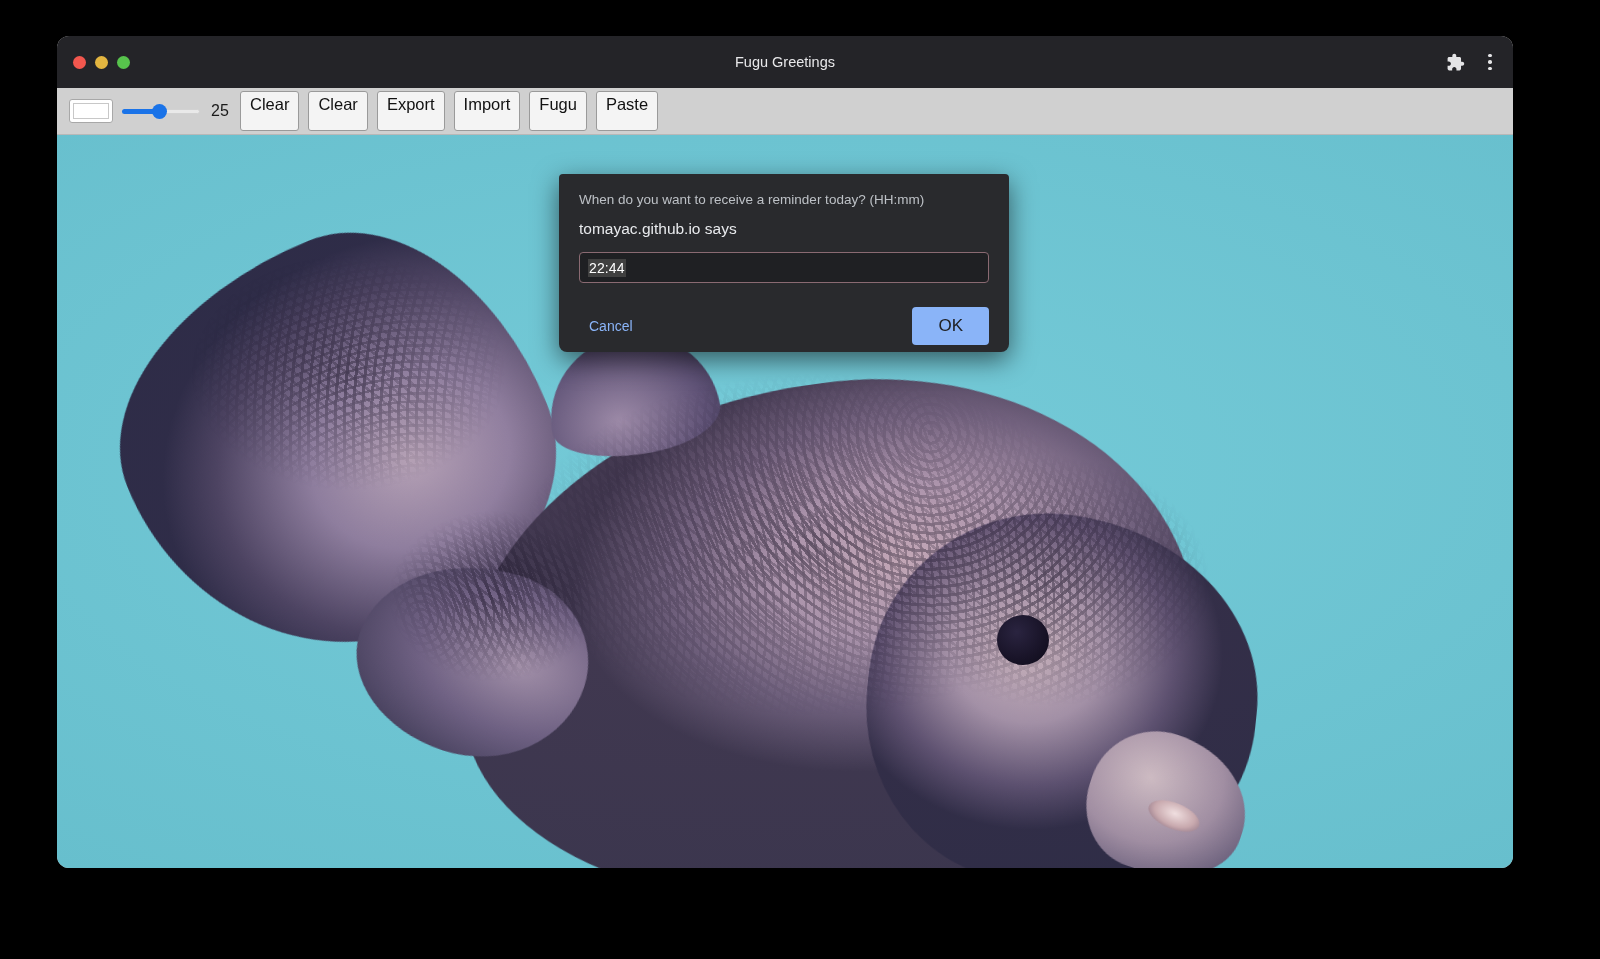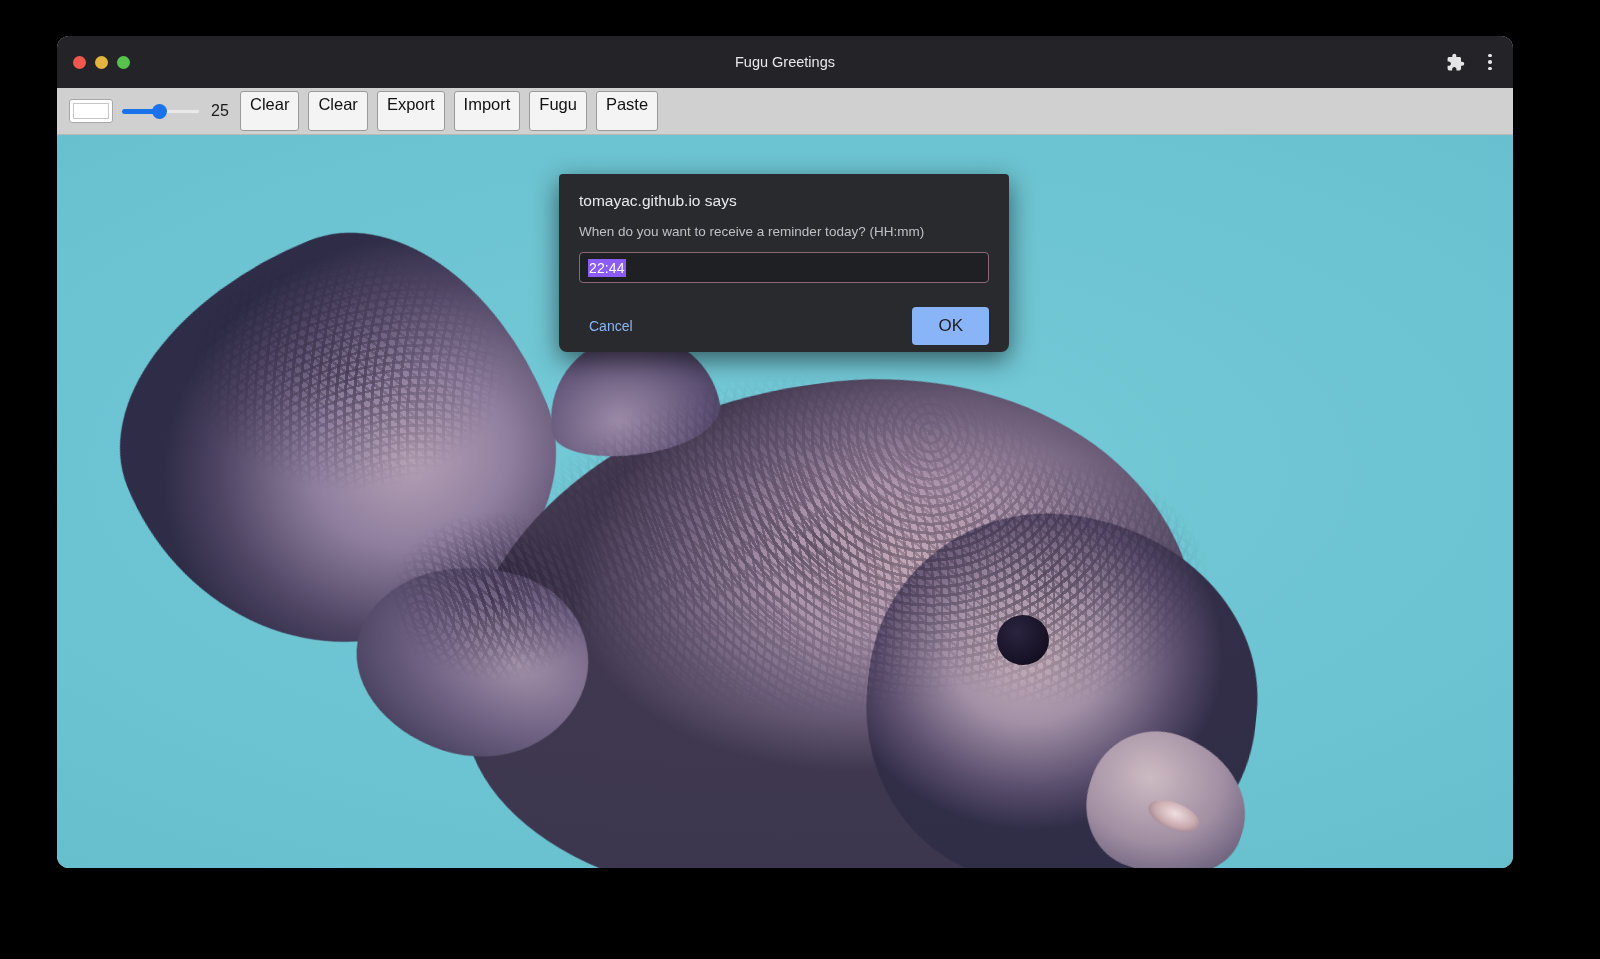--- a/index.html
+++ b/index.html
@@ -273,21 +273,21 @@
     background: #1f2023;
     border: 1px solid #8a6a72;
     border-radius: 4px;
     display: flex;
     align-items: center;
     padding: 0 8px;
   }
   #dialog-input-value {
     font-size: 14px;
     color: #ffffff;
-    background: #8b5cf6;
+    background: #404040;
     padding: 1px 1px;
     letter-spacing: 0.1px;
   }
   #dialog-buttons {
     display: flex;
     justify-content: space-between;
     align-items: center;
     gap: 14px;
     margin-top: 24px;
   }
@@ -374,23 +374,23 @@
         <div class="blob" id="fish-pectoral"></div>
         <div class="blob" id="fish-head"></div>
         <div class="blob" id="fish-snout"></div>
         <div id="fish-pattern"></div>
         <div class="blob" id="fish-eye"></div>
         <div class="blob" id="fish-mouth"></div>
       </div>
 
       <div id="js-dialog" style="background: rgb(41, 42, 45);">
 
+        <div id="dialog-message">When do you want to receive a reminder today? (HH:mm)</div>
+
         <div id="dialog-origin">tomayac.github.io says</div>
-
-        <div id="dialog-message">When do you want to receive a reminder today? (HH:mm)</div>
 
         <div id="dialog-input">
           <span id="dialog-input-value">22:44</span>
         </div>
 
         <div id="dialog-buttons">
           <button id="cancel-button" style="color: rgb(138, 180, 248);">Cancel</button>
           <button id="ok-button" style="background: rgb(138, 180, 248);">OK</button>
         </div>
       </div>

